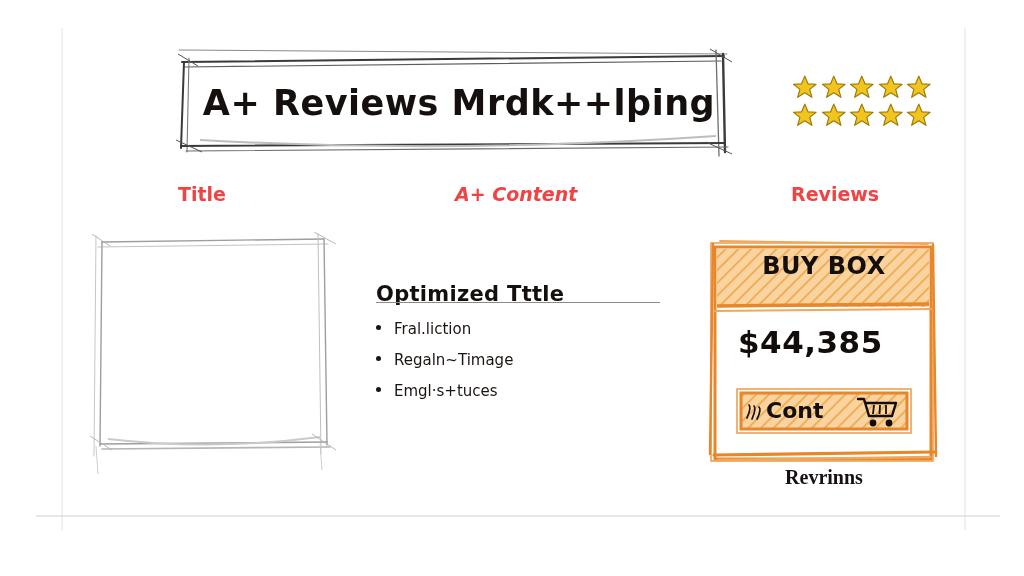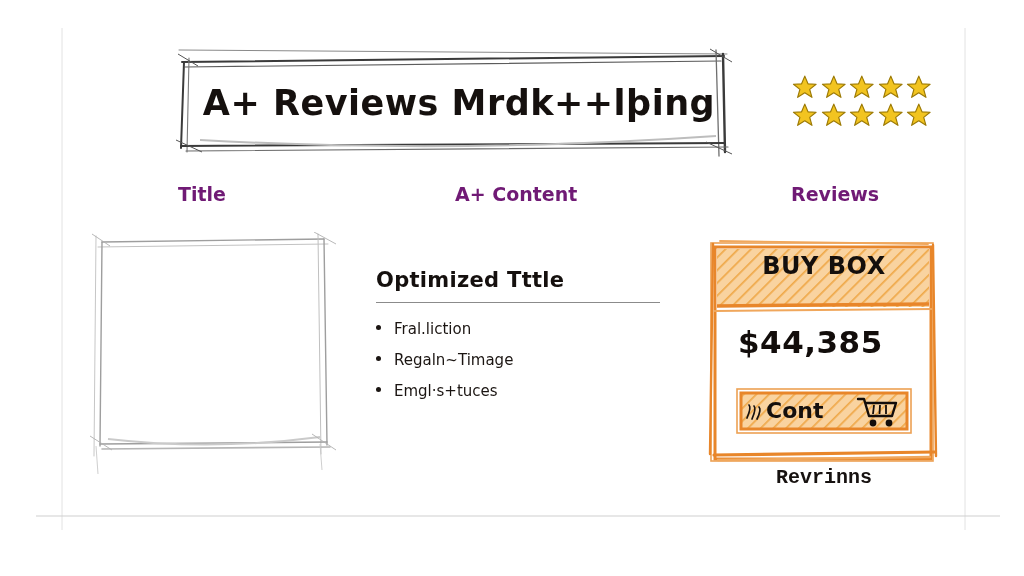--- a/index.html
+++ b/index.html
@@ -51,41 +51,42 @@
   .star-row + .star-row { margin-top: 2px; }
   .star {
     width: 26px; height: 26px; display: block;
   }
 
   
   .col-label {
     font-family: "DejaVu Sans", sans-serif;
     font-size: 19px;
     font-weight: 700;
-    color: #701a75;
+    color: #ef4444;
     white-space: nowrap;
   }
   #label-title   { left: 178px; top: 183px; }
-  #label-content { left: 455px; top: 183px; }
+  #label-content { left: 455px; top: 183px; font-style: italic; }
   #label-reviews { left: 791px; top: 183px; }
 
   
   #image-placeholder {
     left: 88px; top: 232px; width: 250px; height: 248px;
   }
 
   
   #content-col { left: 376px; top: 268px; width: 290px; }
   #optimized-heading {
     font-family: "DejaVu Sans", sans-serif;
     font-size: 21px;
     font-weight: 700;
     color: #15100e;
     letter-spacing: 0.3px;
     white-space: nowrap;
+    margin-top: 14px;
   }
   #heading-rule {
     position: absolute;
     left: 376px; top: 302px; width: 284px; height: 1px;
     background: #8b8b8b;
   }
   #bullet-list {
     position: absolute;
     left: 376px; top: 320px; width: 290px;
     margin: 0; padding: 0; list-style: none;
@@ -138,21 +139,21 @@
     font-family: "DejaVu Sans", sans-serif;
     font-size: 22px; font-weight: 700;
     color: #140f0d;
   }
   #cart-squiggle { position: absolute; left: 8px; top: 14px; }
   #cart-icon { position: absolute; left: 120px; top: 8px; }
   #buybox-caption {
     position: absolute;
     left: 708px; top: 466px; width: 232px;
     text-align: center;
-    font-family: Liberation Mono, monospace;
+    font-family: Liberation Serif, serif;
     font-size: 20px; font-weight: 700;
     color: #171210;
   }
 </style>
 </head>
 <body>
 
 <svg id="page-frame" width="1024" height="576">
   <line x1="62" y1="28" x2="62" y2="530" stroke="#e2e2e2" stroke-width="1"></line>
   <line x1="965" y1="28" x2="965" y2="530" stroke="#e2e2e2" stroke-width="1"></line>

